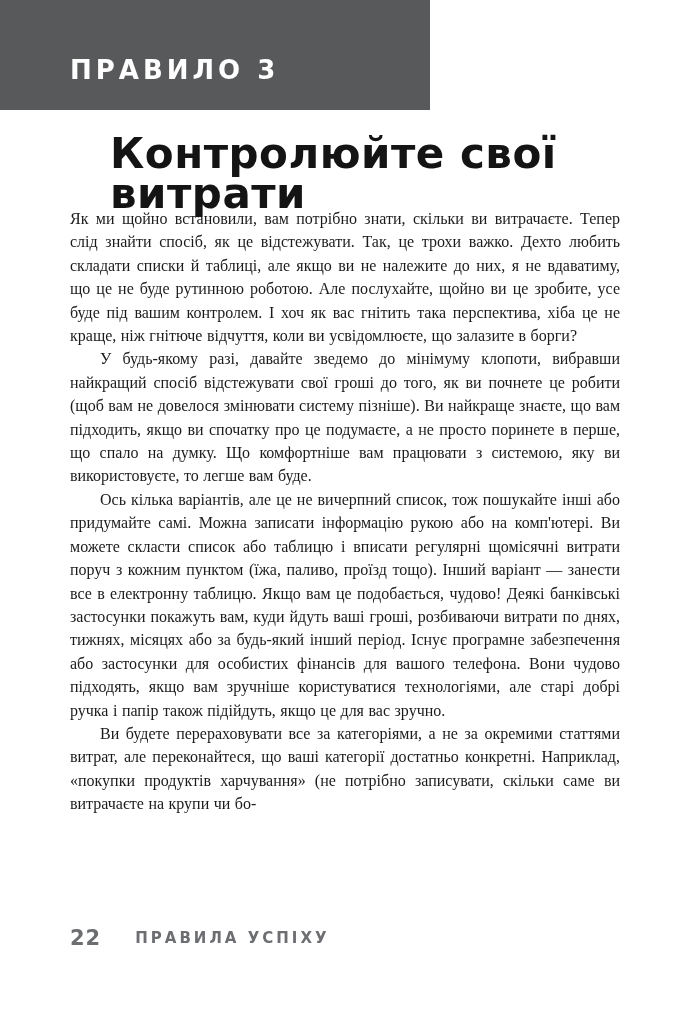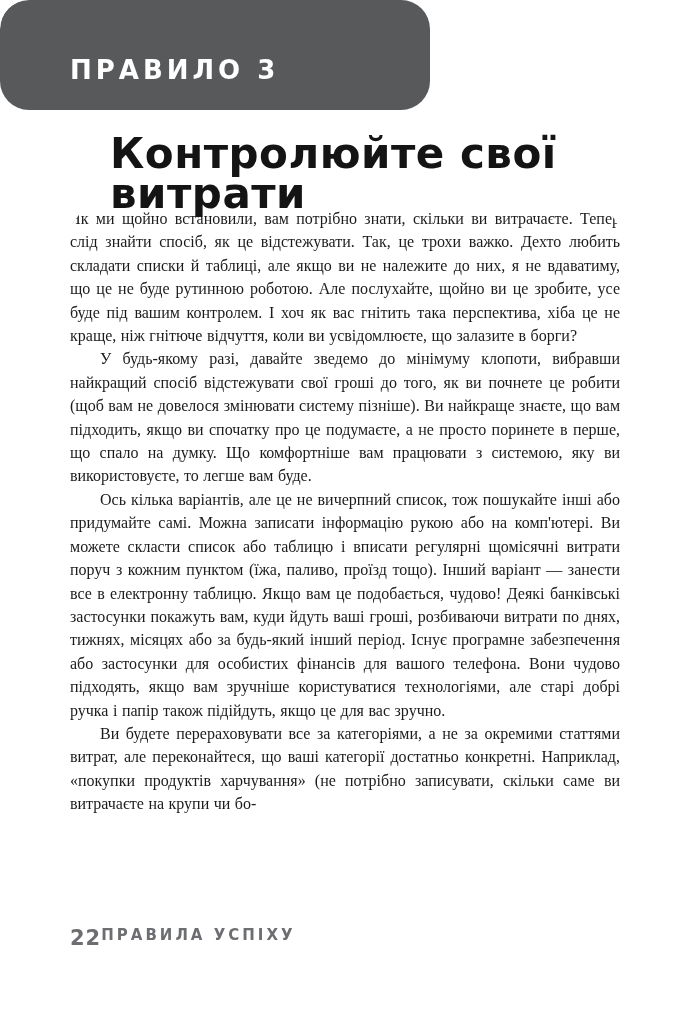--- a/index.html
+++ b/index.html
@@ -1,15 +1,15 @@
 <!DOCTYPE html>
 <html><head>
 <meta charset="utf-8">
 <style>
-  * { box-sizing: border-box; margin: 0; padding: 0; border-radius: 29px; }
+  * { box-sizing: border-box; margin: 0; padding: 0; }
   html, body { width: 690px; height: 1024px; }
   body {
     background: #ffffff;
     font-family: "DejaVu Serif", serif;
     overflow: hidden;
   }
   .page {
     position: relative;
     width: 690px;
     height: 1024px;
@@ -67,24 +67,25 @@
   }
   .body-text p.first {
     text-indent: 0;
   }
   .page-footer {
     position: absolute;
     top: 926px;
     left: 70px;
     width: 550px;
     display: flex;
-    align-items: flex-start;
+    align-items: center;
     color: #6d6e71;
     font-family: "DejaVu Sans", sans-serif;
     font-weight: bold;
+    gap: 34px;
   }
   .page-footer .page-number {
     font-size: 21px;
     letter-spacing: 1px;
   }
   .page-footer .book-title {
     font-size: 15px;
     letter-spacing: 3px;
   }
 </style>

